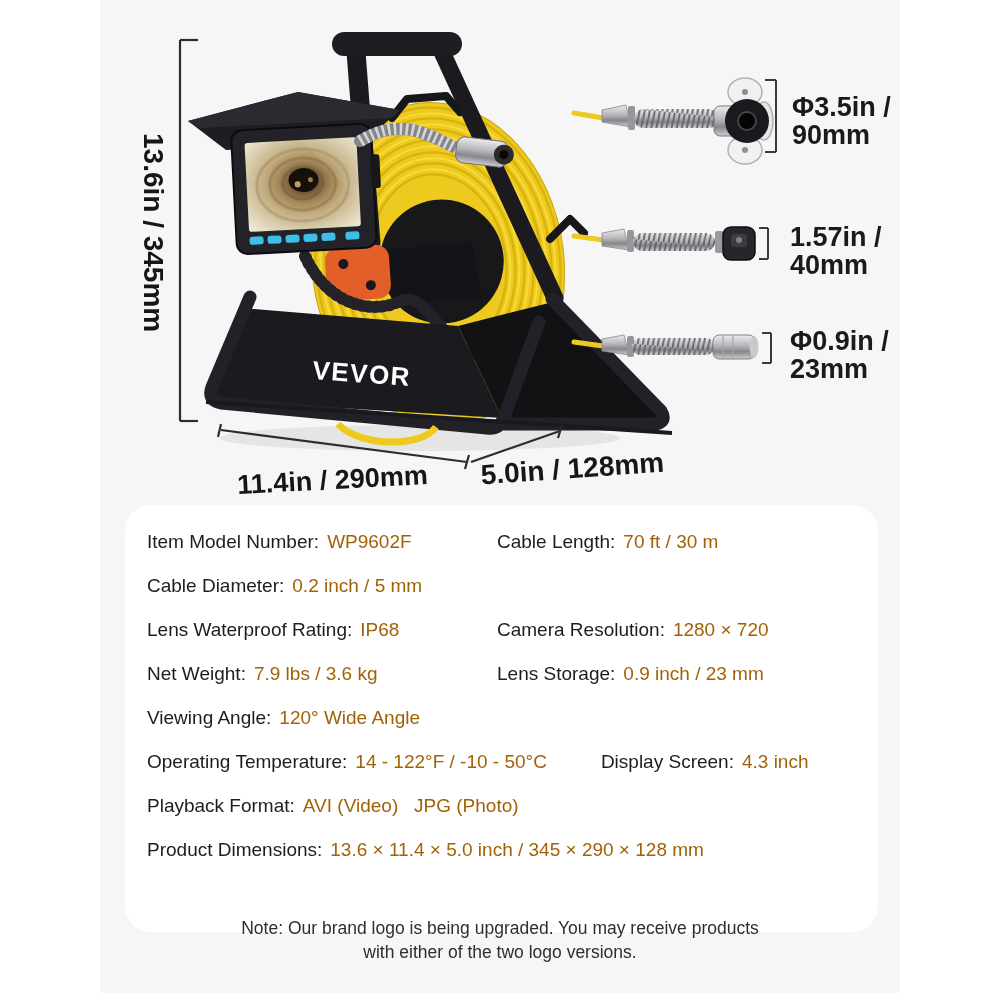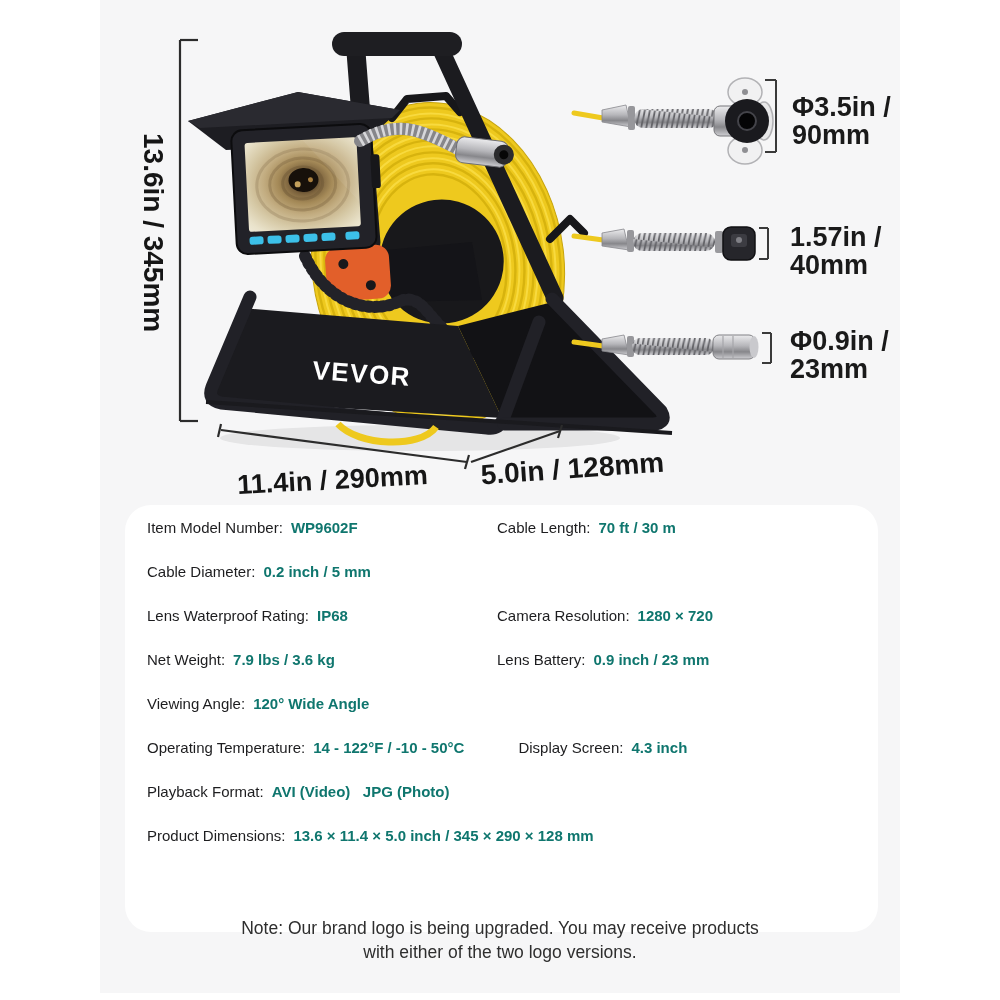--- a/index.html
+++ b/index.html
@@ -12,25 +12,25 @@
     position:absolute;left:100px;top:0;width:800px;height:993px;
     background:#f6f6f7;
   }
   .photo-svg{position:absolute;left:0;top:0;}
   
   .spec-panel{
     position:absolute;left:25px;top:505px;width:753px;height:427px;
     background:#ffffff;border-radius:26px;box-sizing:border-box;
     padding:15px 18px 0 22px;
   }
-  .spec-row{display:flex;align-items:flex-start;height:44px;font-size:15px;line-height:1.1;}
+  .spec-row{display:flex;align-items:center;height:44px;font-size:19px;line-height:1.1;}
   .spec-cell{display:flex;align-items:baseline;white-space:nowrap;}
   .spec-cell.first{min-width:350px;padding-right:54px;box-sizing:border-box;}
   .spec-label{color:#1d1d1f;}
-  .spec-value{color:#0f766e;font-weight:700;margin-left:8px;white-space:pre-wrap;}
+  .spec-value{color:#a16207;font-weight:400;margin-left:8px;white-space:pre-wrap;}
   
   .note{
     position:absolute;left:0;top:917px;width:100%;text-align:center;
     font-size:17.5px;line-height:1.36;color:#2e2e2e;
   }
   svg text{font-family:"Liberation Sans","DejaVu Sans",sans-serif;}
 </style>
 </head>
 <body>
 
@@ -242,21 +242,21 @@
         <span class="spec-label">Camera Resolution:</span>
         <span class="spec-value">1280 × 720</span>
       </div>
     </div>
     <div class="spec-row">
       <div class="spec-cell first">
         <span class="spec-label">Net Weight:</span>
         <span class="spec-value">7.9 lbs / 3.6 kg</span>
       </div>
       <div class="spec-cell">
-        <span class="spec-label">Lens Battery:</span>
+        <span class="spec-label">Lens Storage:</span>
         <span class="spec-value">0.9 inch / 23 mm</span>
       </div>
     </div>
     <div class="spec-row">
       <div class="spec-cell first">
         <span class="spec-label">Viewing Angle:</span>
         <span class="spec-value">120° Wide Angle</span>
       </div>
     </div>
     <div class="spec-row">

